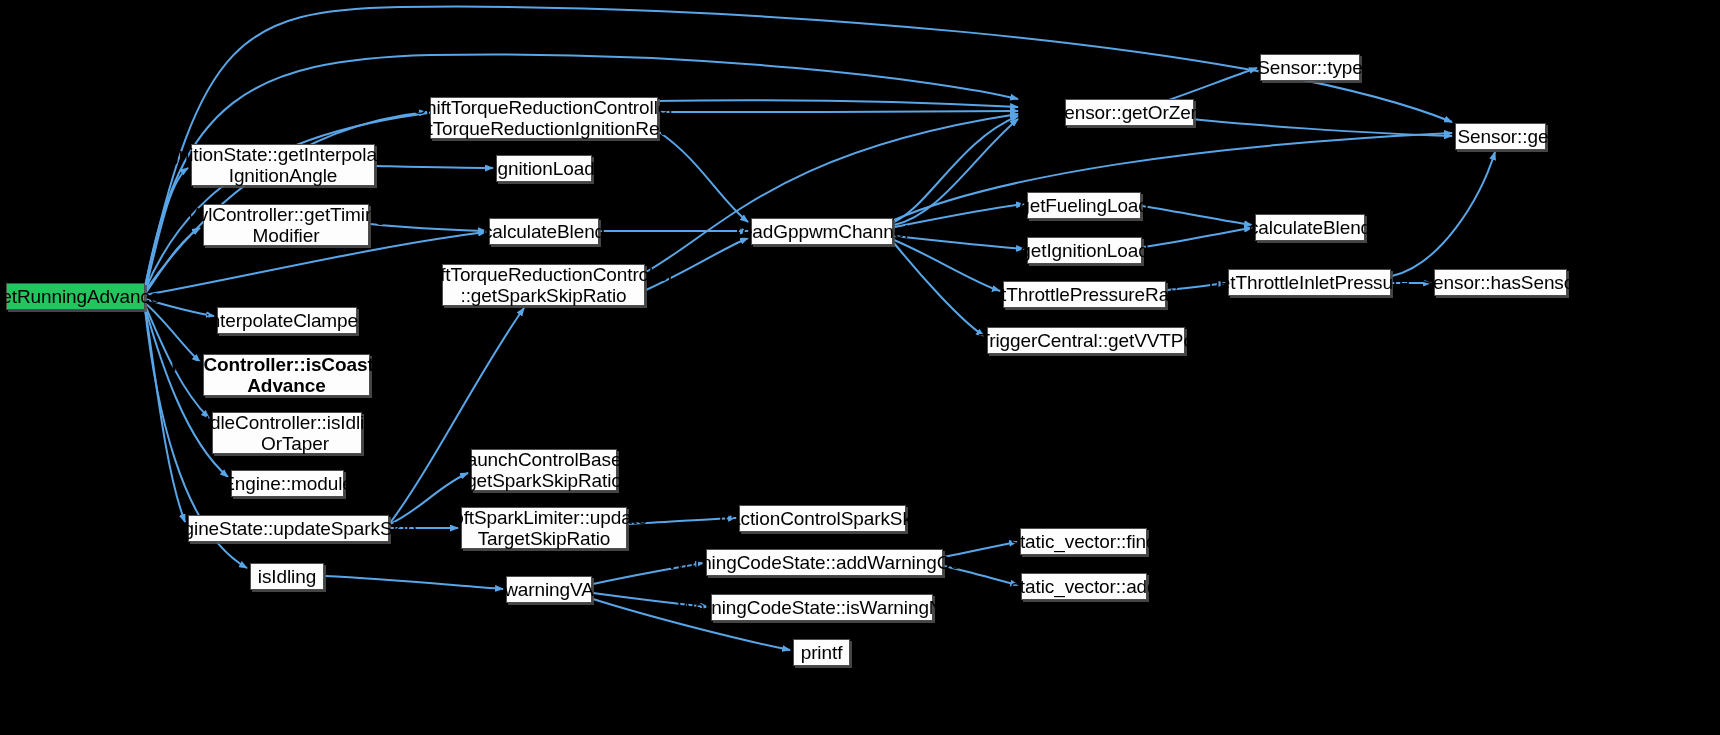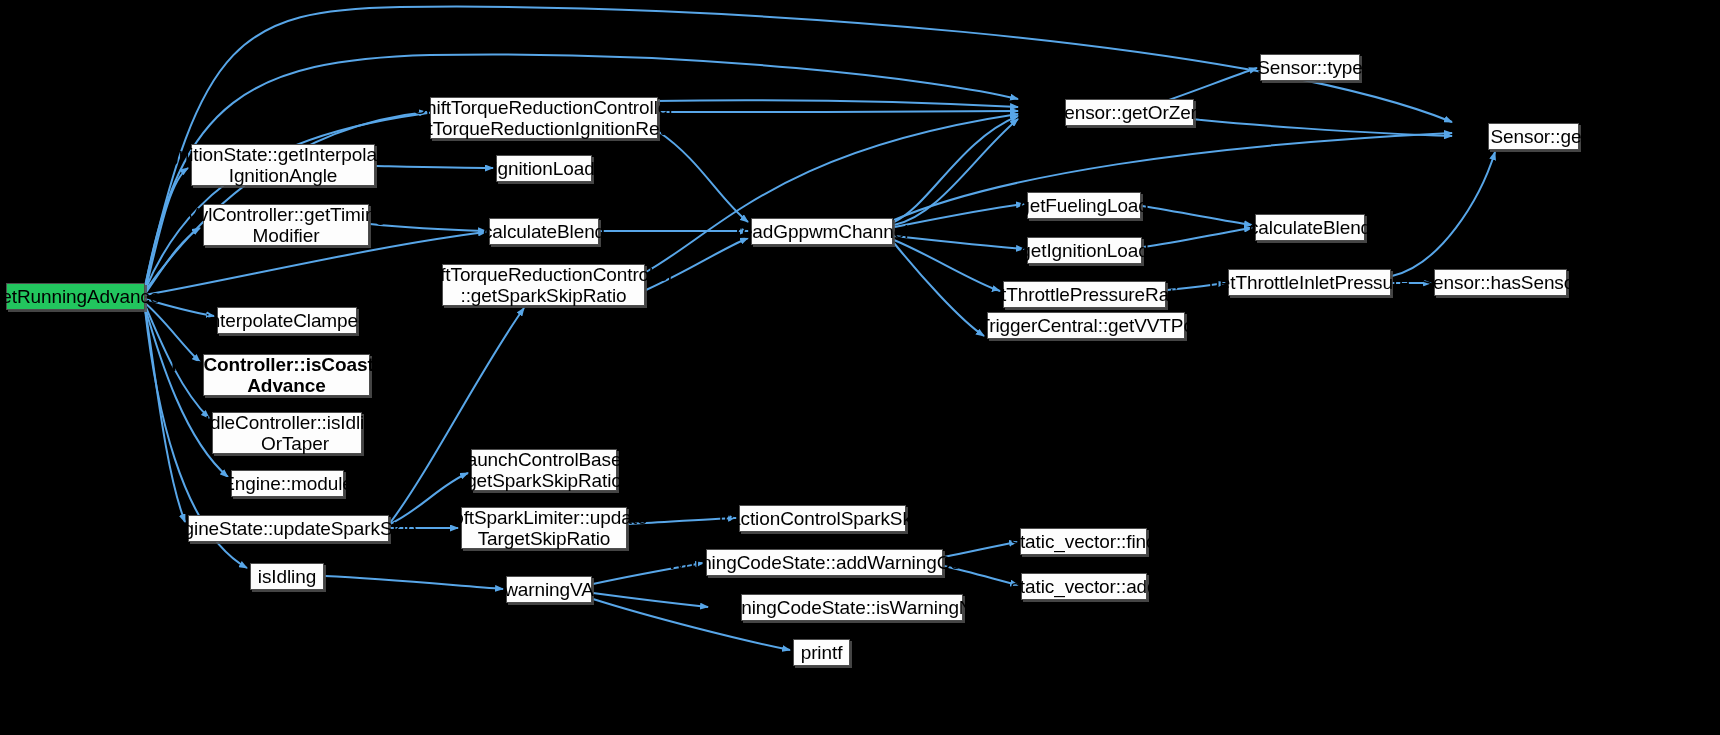--- a/index.html
+++ b/index.html
@@ -128,28 +128,28 @@
       <div class="node" style="left: 442px; top: 264px; width: 203px; height: 42px;"><span class="lbl">ShiftTorqueReductionController
 ::getSparkSkipRatio</span></div>
       <div class="node" style="left: 471px; top: 449px; width: 146px; height: 42px;"><span class="lbl">LaunchControlBase::
 getSparkSkipRatio</span></div>
       <div class="node" style="left: 461px; top: 507px; width: 166px; height: 42px;"><span class="lbl">SoftSparkLimiter::update
 TargetSkipRatio</span></div>
       <div class="node" style="left: 506px; top: 576px; width: 86px; height: 27px;"><span class="lbl">warningVA</span></div>
       <div class="node" style="left: 751px; top: 218px; width: 142px; height: 27px;"><span class="lbl">readGppwmChannel</span></div>
       <div class="node" style="left: 739px; top: 505px; width: 167px; height: 27px;"><span class="lbl">tractionControlSparkSkip</span></div>
       <div class="node" style="left: 706px; top: 549px; width: 237px; height: 27px;"><span class="lbl">WarningCodeState::addWarningCode</span></div>
-      <div class="node" style="left: 741px; top: 594px; width: 222px; height: 27px; text-align: right;"><span class="lbl">WarningCodeState::isWarningNow</span></div>
+      <div class="node" style="left: 711px; top: 594px; width: 222px; height: 27px; text-align: right;"><span class="lbl">WarningCodeState::isWarningNow</span></div>
       <div class="node" style="left: 793px; top: 639px; width: 57px; height: 27px;"><span class="lbl">printf</span></div>
       <div class="node" style="left: 1021px; top: 99px; width: 129px; height: 27px; margin-left: 44px;"><span class="lbl">Sensor::getOrZero</span></div>
       <div class="node" style="left: 1027px; top: 192px; width: 114px; height: 27px;"><span class="lbl">getFuelingLoad</span></div>
       <div class="node" style="left: 1027px; top: 237px; width: 115px; height: 27px;"><span class="lbl">getIgnitionLoad</span></div>
       <div class="node" style="left: 1003px; top: 281px; width: 163px; height: 27px;"><span class="lbl">getThrottlePressureRatio</span></div>
-      <div class="node" style="left: 987px; top: 312px; width: 198px; height: 27px; padding-left: 44px;"><span class="lbl">TriggerCentral::getVVTPosition</span></div>
+      <div class="node" style="left: 987px; top: 327px; width: 198px; height: 27px; padding-left: 44px;"><span class="lbl">TriggerCentral::getVVTPosition</span></div>
       <div class="node" style="left: 1020px; top: 528px; width: 127px; height: 27px;"><span class="lbl">static_vector::find</span></div>
       <div class="node" style="left: 1021px; top: 573px; width: 126px; height: 27px;"><span class="lbl">static_vector::add</span></div>
       <div class="node" style="left: 1260px; top: 54px; width: 100px; height: 27px;"><span class="lbl">Sensor::type</span></div>
       <div class="node" style="left: 1255px; top: 214px; width: 110px; height: 27px;"><span class="lbl">calculateBlend</span></div>
       <div class="node" style="left: 1228px; top: 269px; width: 163px; height: 27px;"><span class="lbl">getThrottleInletPressure</span></div>
-      <div class="node" style="left: 1488px; top: 123px; width: 91px; height: 27px; padding-left: 10px;"><span class="lbl">Sensor::get</span></div>
+      <div class="node" style="left: 1455px; top: 123px; width: 91px; height: 27px; padding-left: 10px;"><span class="lbl">Sensor::get</span></div>
       <div class="node" style="left: 1434px; top: 269px; width: 133px; height: 27px;"><span class="lbl">Sensor::hasSensor</span></div>
     </div>
 </div>
 
 </body></html>

